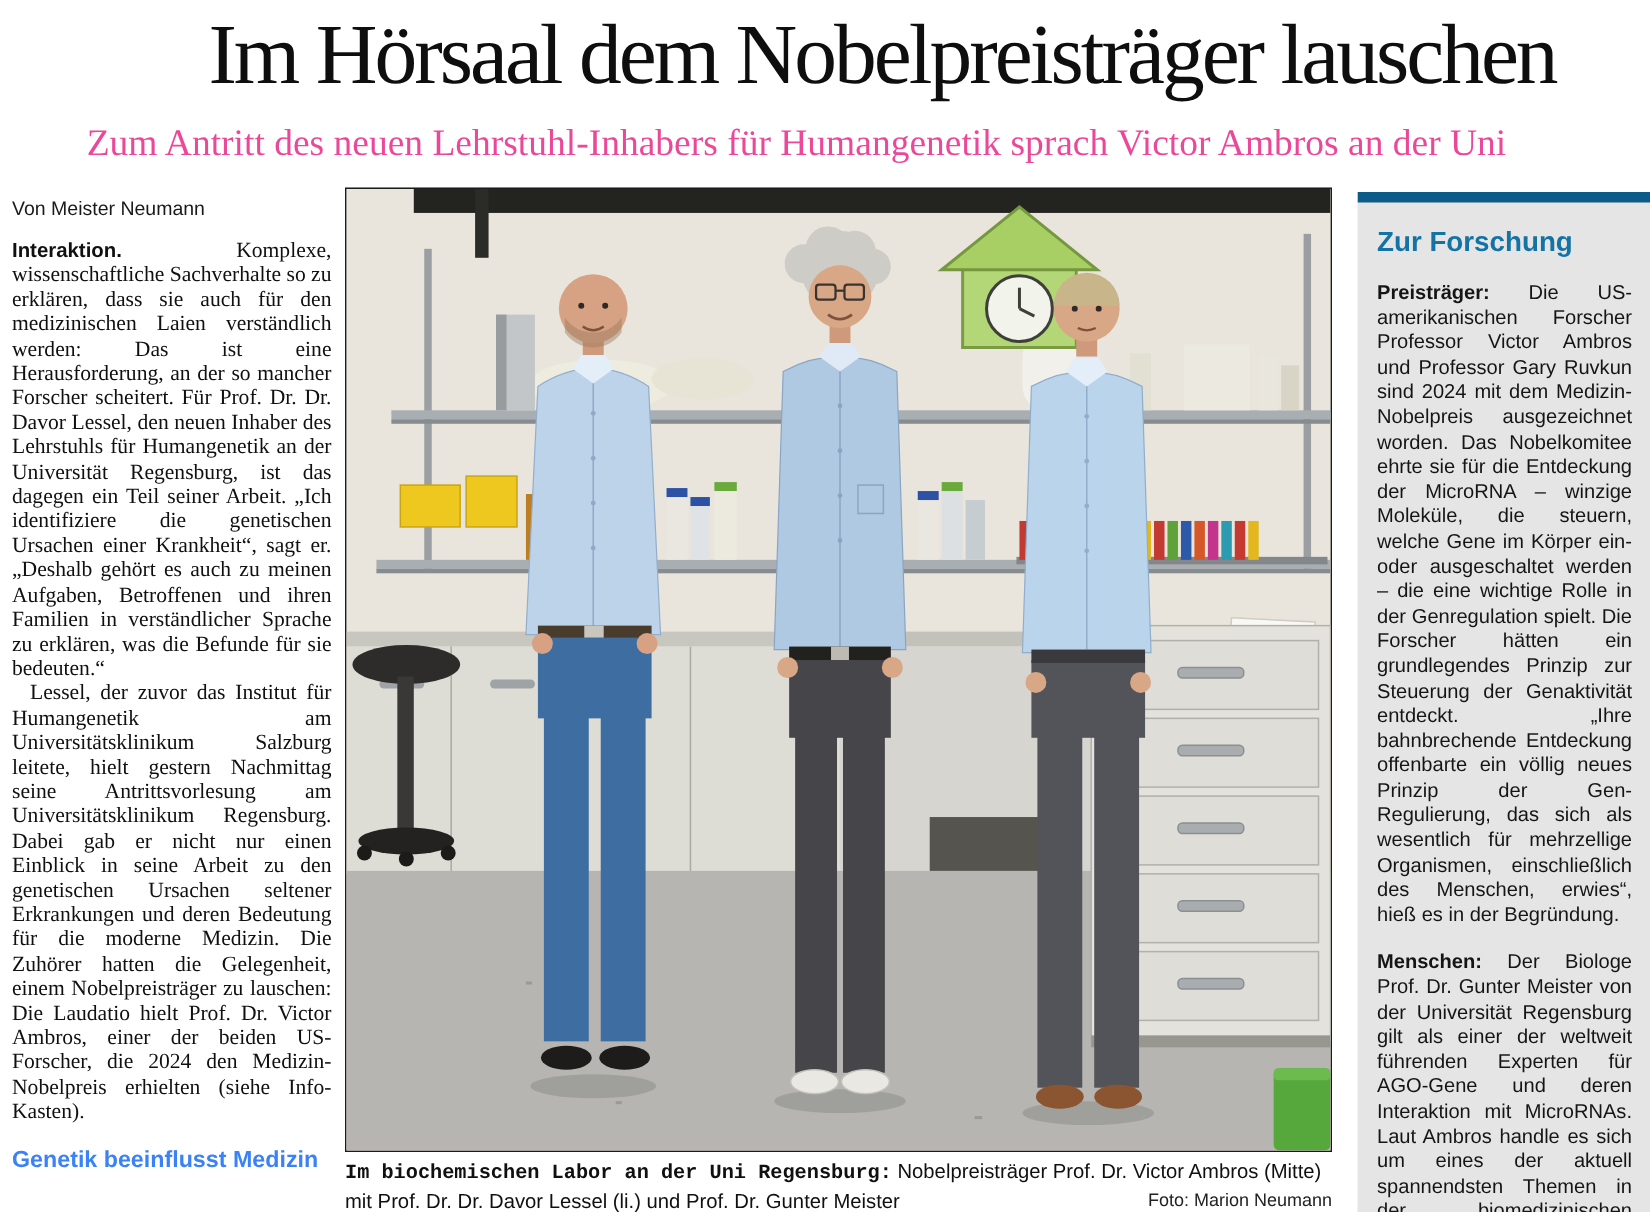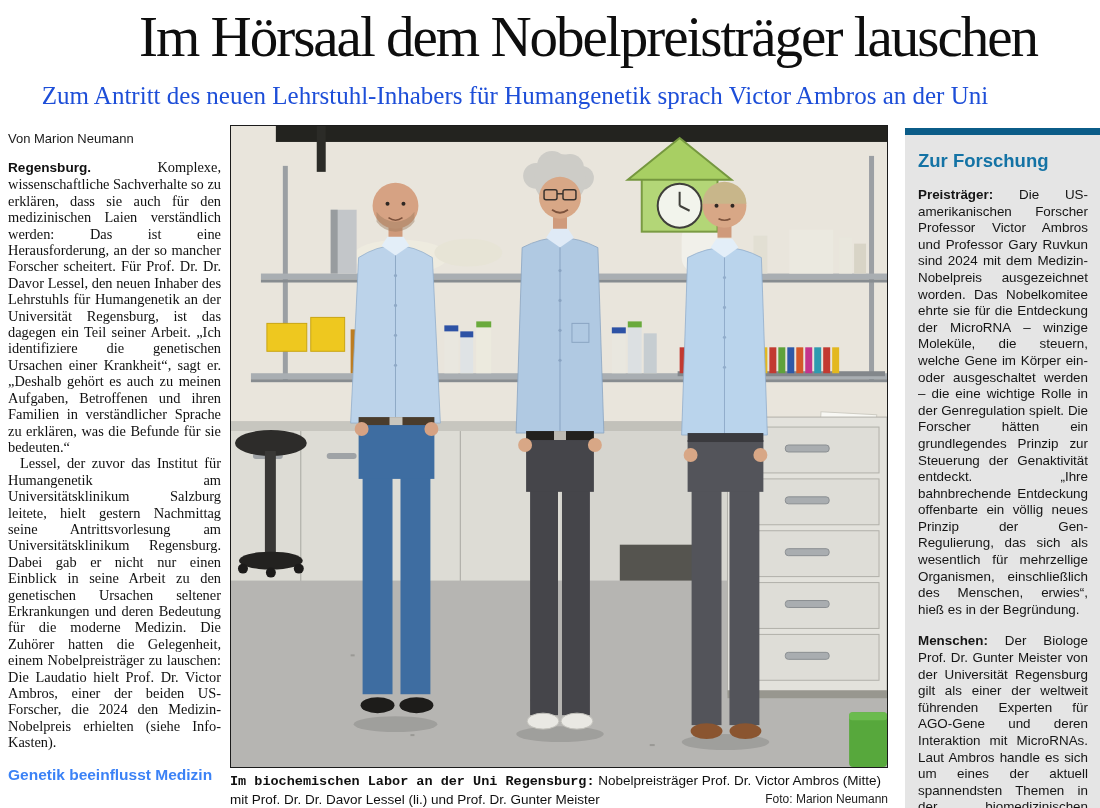--- a/index.html
+++ b/index.html
@@ -8,23 +8,23 @@
     background:#ffffff;color:#111;
     font-family:"Liberation Sans",sans-serif;
   }
   .headline{
     position:absolute;top:4px;left:0;width:1100px;margin:0;
     font-family:"Liberation Serif",serif;font-weight:400;
     font-size:57px;letter-spacing:-2px;color:#0e0e0e;
     text-align:center;white-space:nowrap;padding-left:38px;
   }
   .subheadline{
-    position:absolute;top:82px;left:0;width:1030px;margin:0;
+    position:absolute;top:82px;left:16px;width:1030px;margin:0;
     font-family:"Liberation Serif",serif;font-weight:400;
-    font-size:25px;letter-spacing:0;color:#1d4ed8;text-align:center;white-space:nowrap;
+    font-size:25px;letter-spacing:0;color:#ec4899;text-align:center;white-space:nowrap;
   }
   
   .col-left{position:absolute;left:8px;top:131px;width:213px;}
   .byline{font-size:13px;color:#1a1a1a;margin:0 0 13px 0;}
   .body-text p{
     margin:0;font-family:"Liberation Serif",serif;
     font-size:14.4px;line-height:16.4px;text-align:justify;color:#101010;
   }
   .body-text p.indented{text-indent:12px;}
   .lead-in{font-family:"Liberation Sans",sans-serif;font-weight:bold;font-size:13.6px;}
@@ -58,23 +58,23 @@
   }
   .infobox b{font-weight:bold;}
 </style>
 </head>
 <body>
 
 <h1 class="headline">Im Hörsaal dem Nobelpreisträger lauschen</h1>
 <h2 class="subheadline">Zum Antritt des neuen Lehrstuhl-Inhabers für Humangenetik sprach Victor Ambros an der Uni</h2>
 
 <div class="col-left">
-  <div class="byline">Von Marion Neumann</div>
+  <div class="byline">Von Meister Neumann</div>
   <div class="body-text">
-    <p><span class="lead-in">Regensburg.</span>
+    <p><span class="lead-in">Interaktion.</span>
       <span>Komplexe, wissenschaftliche Sachverhalte so zu erklären, dass sie auch für den medizinischen Laien verständlich werden: Das ist eine Herausforderung, an der so mancher Forscher scheitert. Für Prof. Dr. Dr. Davor Lessel, den neuen Inhaber des Lehrstuhls für Humangenetik an der Universität Regensburg, ist das dagegen ein Teil seiner Arbeit. „Ich identifiziere die genetischen Ursachen einer Krankheit“, sagt er. „Deshalb gehört es auch zu meinen Aufgaben, Betroffenen und ihren Familien in verständlicher Sprache zu erklären, was die Befunde für sie bedeuten.“</span></p>
     <p class="indented">Lessel, der zuvor das Institut für Humangenetik am Universitätsklinikum Salzburg leitete, hielt gestern Nachmittag seine Antrittsvorlesung am Universitätsklinikum Regensburg. Dabei gab er nicht nur einen Einblick in seine Arbeit zu den genetischen Ursachen seltener Erkrankungen und deren Bedeutung für die moderne Medizin. Die Zuhörer hatten die Gelegenheit, einem Nobelpreisträger zu lauschen: Die Laudatio hielt Prof. Dr. Victor Ambros, einer der beiden US-Forscher, die 2024 den Medizin-Nobelpreis erhielten (siehe Info-Kasten).</p>
     <h3 class="subhead2">Genetik beeinflusst Medizin</h3>
   </div>
 </div>
 
 <figure class="photo-block">
   <div class="photo">
     <svg viewBox="0 0 658 643" preserveAspectRatio="none">
 

